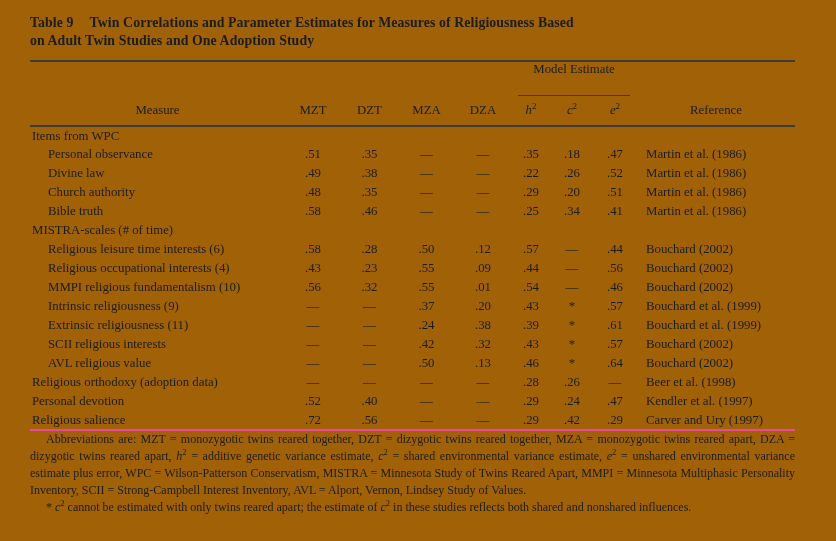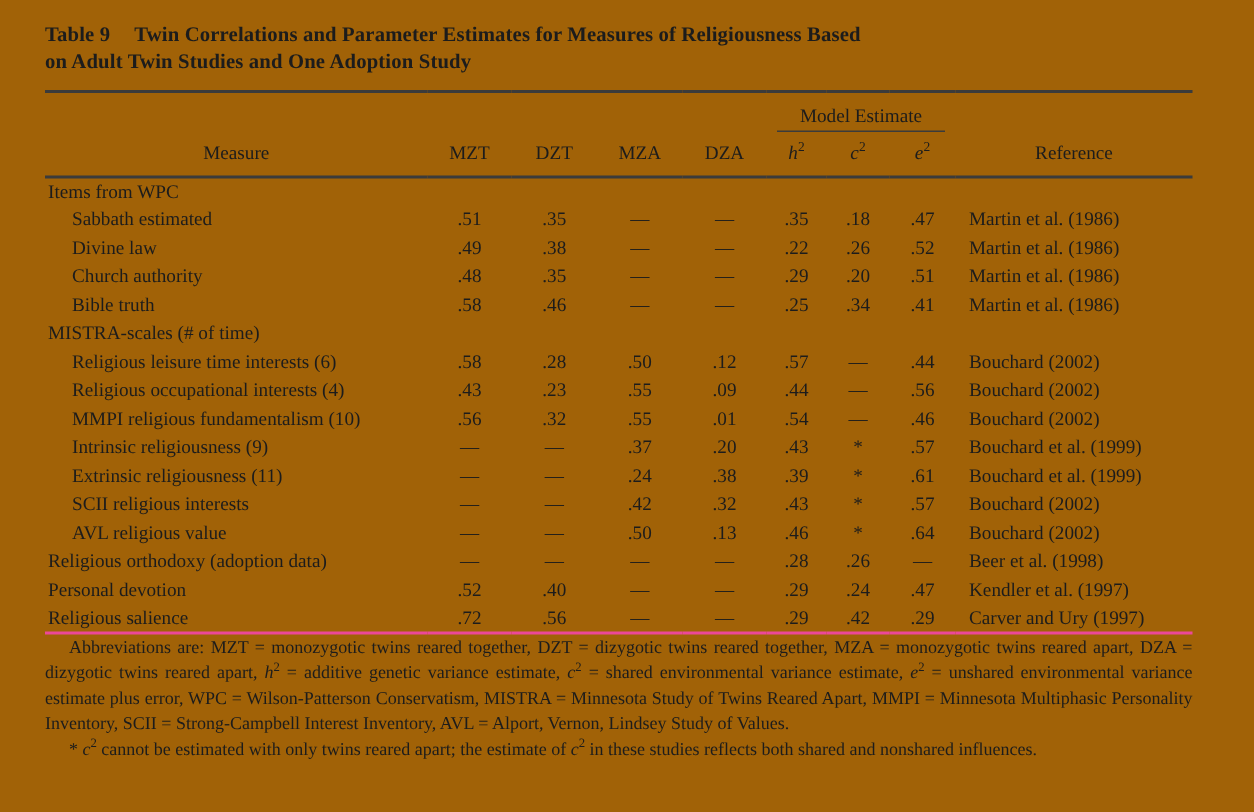--- a/index.html
+++ b/index.html
@@ -20,21 +20,21 @@
     border-collapse: collapse;
     table-layout: fixed;
     margin-top: 10px;
     font-size: 12.8px;
     border-top: 2px solid #3b3b3b;
   }
   thead { border-bottom: 2px solid #3b3b3b; }
   tbody { border-bottom: 2px solid #ec4899; }
   th, td { padding: 0; font-weight: normal; }
   tr.spanrow td { height: 27px; vertical-align: bottom; }
-  .spanner { text-align: center; border-bottom: 1px solid #3b3b3b; margin: 0 7px; padding-bottom: 2px; }
+  .spanner { text-align: center; border-bottom: 1px solid #3b3b3b; margin: 0 7px; padding-bottom: 18px; }
   tr.headrow th { height: 30px; vertical-align: middle; }
   th.measure-h { }
   th.ref-h { text-align: center; }
   .num { text-align: center; }
   td.measure { text-align: left; padding-left: 2px; }
   td.measure.indent { padding-left: 18px; }
   td.ref { text-align: left; padding-left: 9px; }
   tbody td { height: 19px; vertical-align: middle; white-space: nowrap; overflow: hidden; }
   i { font-style: italic; }
   sup { font-size: 9px; line-height: 0; }
@@ -83,21 +83,21 @@
         <th class="num"><i>c</i><sup>2</sup></th>
         <th class="num"><i>e</i><sup>2</sup></th>
         <th class="ref-h">Reference</th>
       </tr>
     </thead>
     <tbody>
         <tr>
           <td colspan="9" class="measure">Items from WPC</td>
         </tr>
         <tr>
-          <td class="measure indent">Sabbath estimated</td>
+          <td class="measure indent">Personal observance</td>
           <td class="num">.51</td>
           <td class="num">.35</td>
           <td class="num">—</td>
           <td class="num">—</td>
           <td class="num">.35</td>
           <td class="num">.18</td>
           <td class="num">.47</td>
           <td class="ref">Martin et al. (1986)</td>
         </tr>
         <tr>

